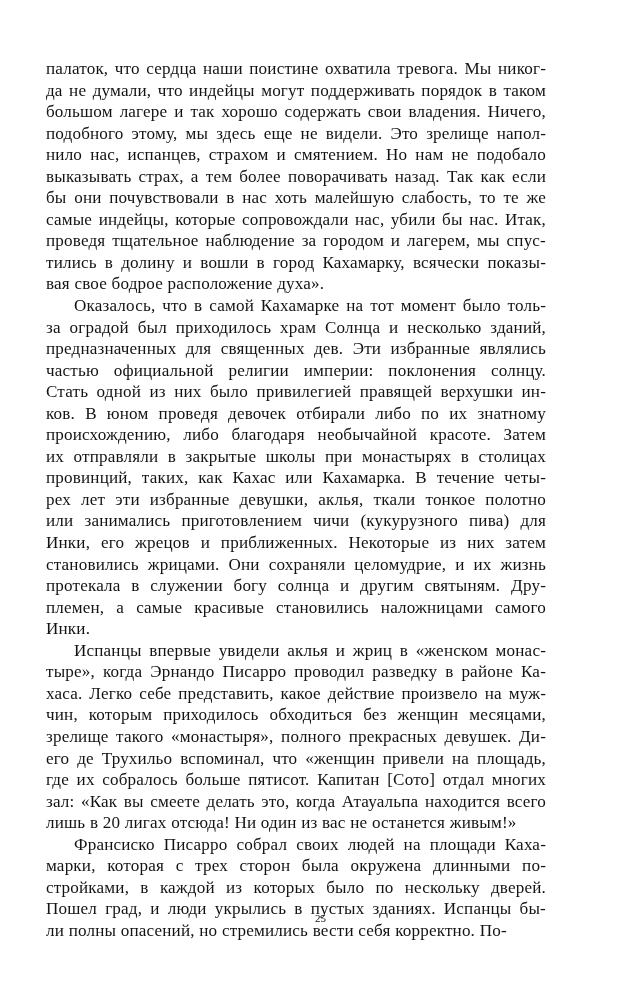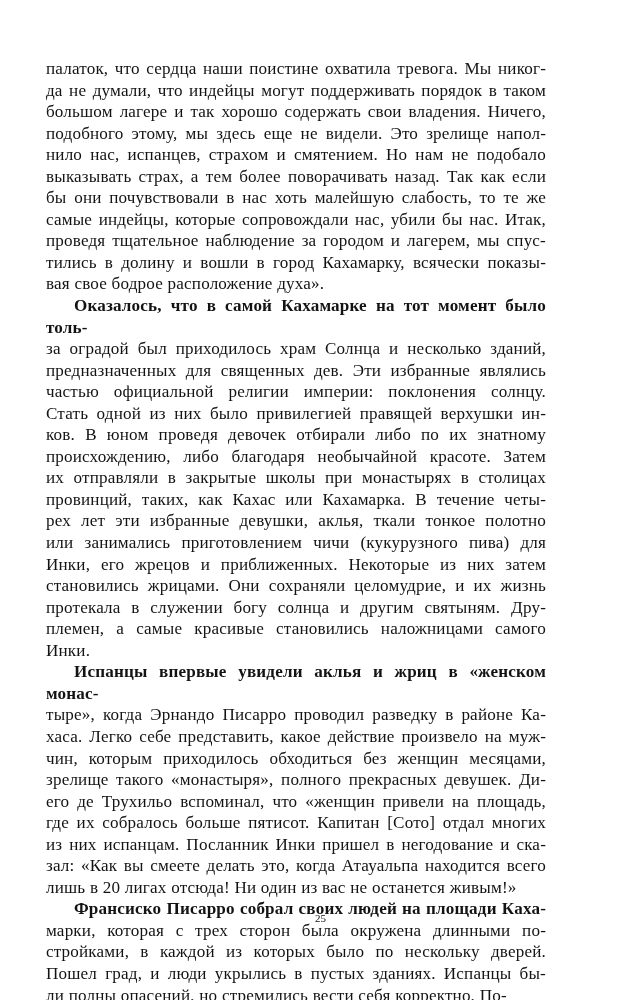--- a/index.html
+++ b/index.html
@@ -56,21 +56,20 @@
   .line.just {
     text-align-last: justify;
   }
   
   .line.last {
     text-align-last: left;
   }
   
   .line.indent {
     text-indent: 28px;
-    font-weight: bold;
   }
 
   .folio {
     position: absolute;
     top: 908px;
     left: 0;
     width: 641px;
     text-align: center;
     font-size: 11px;
     line-height: 20px;
@@ -116,21 +115,20 @@
         <span class="line last">Инки.</span>
       </p>
     <p class="para" id="p3">
         <span class="line just indent">Испанцы впервые увидели аклья и жриц в «женском монас-</span>
         <span class="line just">тыре», когда Эрнандо Писарро проводил разведку в районе Ка-</span>
         <span class="line just">хаса. Легко себе представить, какое действие произвело на муж-</span>
         <span class="line just">чин, которым приходилось обходиться без женщин месяцами,</span>
         <span class="line just">зрелище такого «монастыря», полного прекрасных девушек. Ди-</span>
         <span class="line just">его де Трухильо вспоминал, что «женщин привели на площадь,</span>
         <span class="line just">где их собралось больше пятисот. Капитан [Сото] отдал многих</span>
-        <span class="line just">из них испанцам. Посланник Инки пришел в негодование и ска-</span>
         <span class="line just">зал: «Как вы смеете делать это, когда Атауальпа находится всего</span>
         <span class="line last">лишь в 20 лигах отсюда! Ни один из вас не останется живым!»</span>
       </p>
     <p class="para" id="p4">
         <span class="line just indent">Франсиско Писарро собрал своих людей на площади Каха-</span>
         <span class="line just">марки, которая с трех сторон была окружена длинными по-</span>
         <span class="line just">стройками, в каждой из которых было по нескольку дверей.</span>
         <span class="line just">Пошел град, и люди укрылись в пустых зданиях. Испанцы бы-</span>
         <span class="line last">ли полны опасений, но стремились вести себя корректно. По-</span>
       </p>

